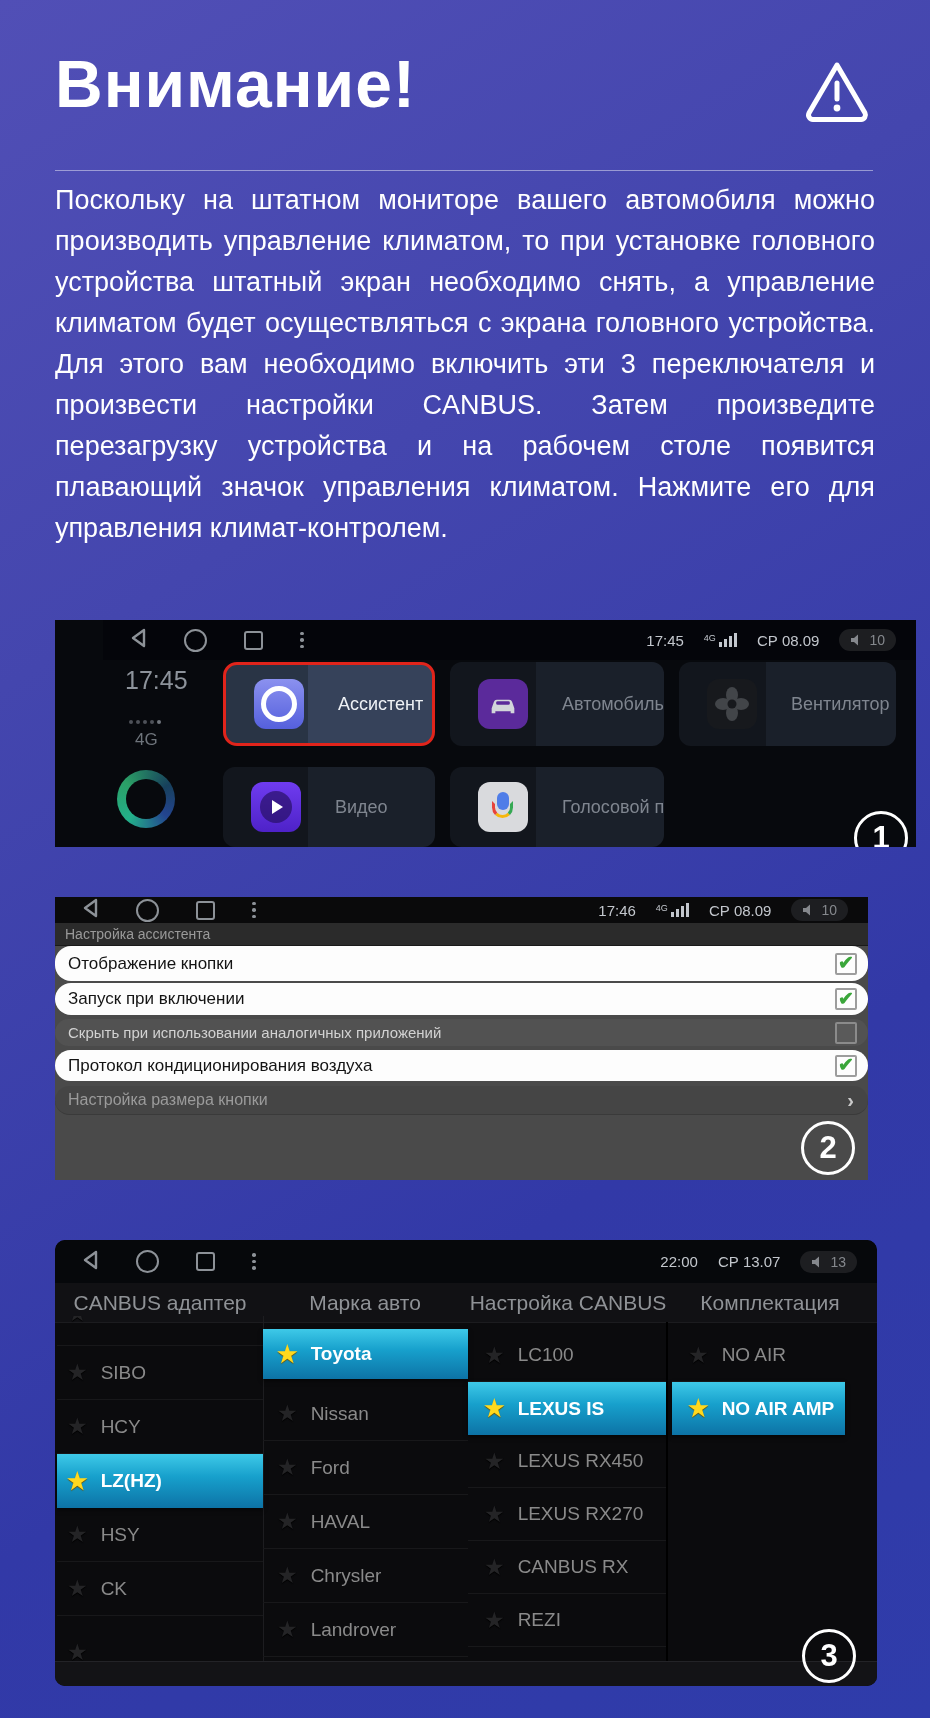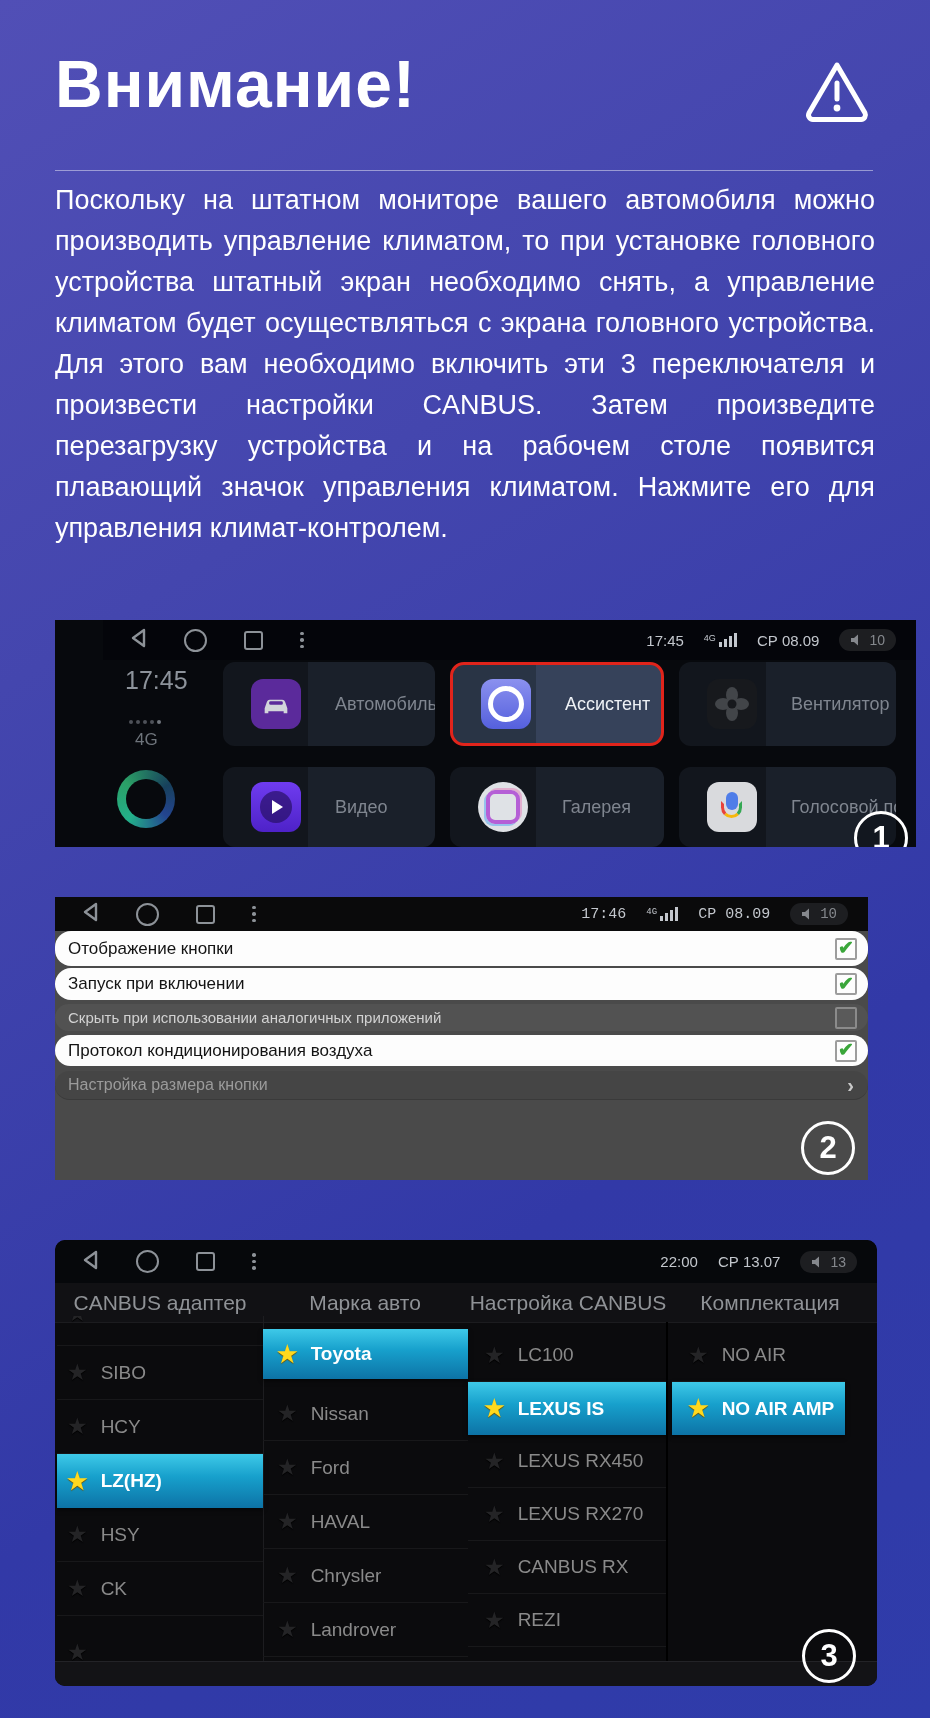--- a/index.html
+++ b/index.html
@@ -55,21 +55,21 @@
   .ic-video i::after{content:"";border-left:11px solid #fff;border-top:7px solid transparent;border-bottom:7px solid transparent;margin-left:3px;}
   .ic-gal{background:#dfe2e6;border-radius:50%;}
   .ic-gal i{width:26px;height:26px;border:4px solid #b55fd6;border-radius:9px;box-shadow:-2px 2px 0 rgba(90,170,240,.55),2px -2px 0 rgba(230,80,160,.35);}
   .ic-voice{background:#d9dadd;}
   .mic{position:relative;width:22px;height:30px;}
   .mic .body{position:absolute;left:5px;top:0;width:12px;height:18px;background:#4f7de8;border-radius:6px;}
   .mic .arc{position:absolute;left:0;top:9px;width:15px;height:11px;border:3.5px solid;border-color:transparent #35a853 #f6b70c #e8433a;border-top-color:transparent;border-radius:0 0 14px 14px;}
   .b1{right:8px;top:151px;background:rgba(8,10,14,.4);}
   
   .s2{left:55px;top:897px;width:813px;height:283px;background:#4a4a4a;}
-  .s2 .sbar{height:34px;background:#0a0a0b;font-family:Liberation Mono, monospace;}
+  .s2 .sbar{height:26px;background:#0a0a0b;}
   .s2head{height:22px;background:#2b2b2b;color:#9a9a9a;font-size:14px;display:flex;align-items:center;padding-left:10px;border-bottom:1px solid #1a1a1a;}
   .r{position:relative;display:flex;align-items:center;padding-left:13px;font-size:17px;box-sizing:border-box;border-radius:16px;}
   .r.white{background:#fdfdfd;color:#141414;height:35px;margin-bottom:2px;}
   .r.white2{height:32px;margin-bottom:4px;}
   .r.white3{height:31px;margin-bottom:5px;}
   .r.gray{background:#525252;color:#d2d2d2;height:27px;font-size:15px;margin-bottom:4px;}
   .r.dark{background:#454545;color:#9b9b9b;height:29px;font-size:16px;border-bottom:1px solid #3a3a3a;}
   .cb{position:absolute;right:11px;top:50%;transform:translateY(-50%);width:22px;height:22px;background:#fdfdfd;border:2px solid #9d9d9d;border-radius:2px;display:flex;align-items:center;justify-content:center;box-sizing:border-box;}
   .cb span{color:#3aa63a;font-size:19px;font-weight:bold;line-height:1;transform:translateY(-1px);}
   .cb.empty{background:#5a5a5a;border-color:#8b8b8b;}
@@ -158,38 +158,38 @@
       <div class="sb-dots">
           <i></i>
           <i></i>
           <i></i>
           <i></i>
           <i></i>
         </div>
       <div class="sb-net">4G</div>
       <div class="ring"></div>
       <div class="grid">
+        <div class="tile hl">
+          <span class="iconwrap">
+              <span class="appic ic-assist">
+                <i></i>
+              </span>
+            </span>
+          <span class="tlabel">Ассистент</span>
+        </div>
         <div class="tile">
           <span class="iconwrap">
               <span class="appic ic-car">
             <svg width="34" height="34" viewBox="0 0 24 24">
                   <path d="M4 15 l1.6-4.6 q.5-1.4 2-1.4 h8.8 q1.5 0 2 1.4 L20 15 v3.6 h-2.6 v-1.4 H6.6 v1.4 H4 Z" fill="#d2d5da"></path>
                   <rect x="7.2" y="10" width="9.6" height="2.6" rx="1" fill="#5b2a9b"></rect>
                 </svg>
           </span>
             </span>
           <span class="tlabel">Автомобиль</span>
-        </div>
-        <div class="tile hl">
-          <span class="iconwrap">
-              <span class="appic ic-assist">
-                <i></i>
-              </span>
-            </span>
-          <span class="tlabel">Ассистент</span>
         </div>
         <div class="tile">
           <span class="iconwrap">
               <span class="appic ic-fan">
             <svg width="40" height="40" viewBox="0 0 40 40">
               <g fill="#424549">
                 <ellipse cx="20" cy="11" rx="6" ry="8"></ellipse>
                 <ellipse cx="20" cy="29" rx="6" ry="8"></ellipse>
                 <ellipse cx="11" cy="20" rx="8" ry="6"></ellipse>
                 <ellipse cx="29" cy="20" rx="8" ry="6"></ellipse>
@@ -203,28 +203,20 @@
         <div class="tile">
           <span class="iconwrap">
               <span class="appic ic-video">
                 <i></i>
               </span>
             </span>
           <span class="tlabel">Видео</span>
         </div>
         <div class="tile">
           <span class="iconwrap">
-              <span class="appic ic-gal">
-                <i></i>
-              </span>
-            </span>
-          <span class="tlabel">Галерея</span>
-        </div>
-        <div class="tile">
-          <span class="iconwrap">
               <span class="appic ic-voice">
             <span class="mic">
                   <span class="body"></span>
                   <span class="arc"></span>
                 </span>
           </span>
             </span>
           <span class="tlabel">Голосовой по</span>
         </div>
       </div>
@@ -259,20 +251,21 @@
         </span>
         <span>СР 08.09</span>
         <span class="volpill">
           <svg width="13" height="12" viewBox="0 0 13 12">
               <path d="M1 4 h3 l4 -3.5 v11 L4 8 H1 Z" fill="#85888d"></path>
             </svg>
           <span>10</span>
         </span>
       </div>
     </div>
+    <div class="s2head">Настройка ассистента</div>
     <div class="r white">
       <span>Отображение кнопки</span>
       <span class="cb">
           <span>✔</span>
         </span>
     </div>
     <div class="r white white2">
       <span>Запуск при включении</span>
       <span class="cb">
           <span>✔</span>

